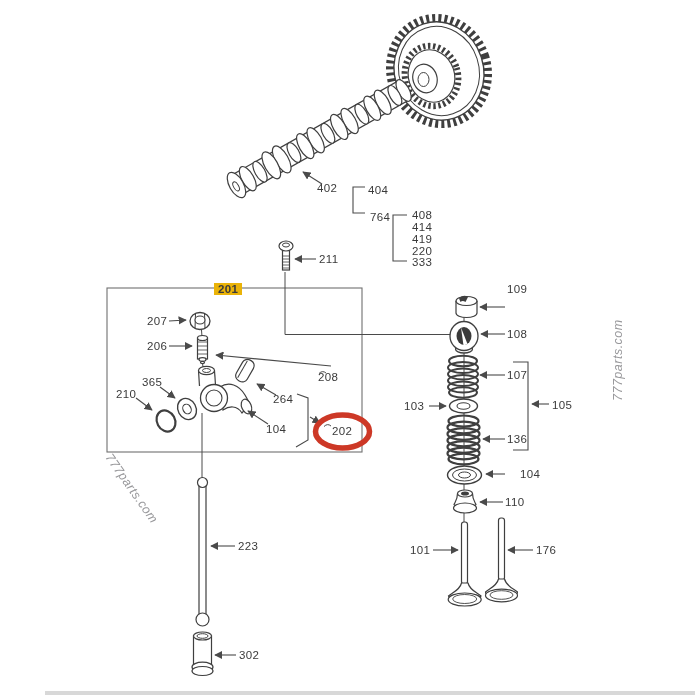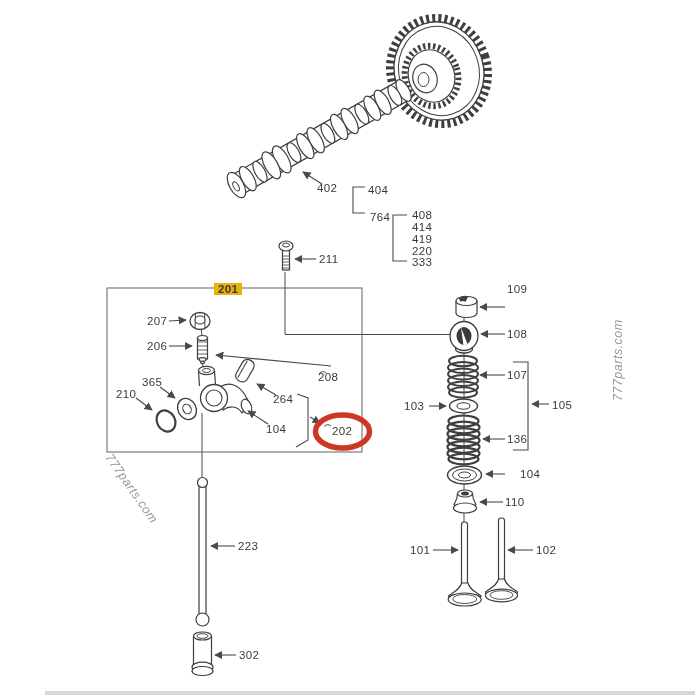--- a/index.html
+++ b/index.html
@@ -261,20 +261,20 @@
   <div class="part-label" style="left:332px;top:425px">202</div>
   <div class="part-label" style="left:507px;top:283px">109</div>
   <div class="part-label" style="left:507px;top:328px">108</div>
   <div class="part-label" style="left:507px;top:369px">107</div>
   <div class="part-label" style="left:404px;top:400px">103</div>
   <div class="part-label" style="left:552px;top:399px">105</div>
   <div class="part-label" style="left:507px;top:433px">136</div>
   <div class="part-label" style="left:520px;top:468px">104</div>
   <div class="part-label" style="left:505px;top:496px">110</div>
   <div class="part-label" style="left:410px;top:544px">101</div>
-  <div class="part-label" style="left:536px;top:544px">102</div>
+  <div class="part-label" style="left:536px;top:544px">176</div>
   <div class="part-label" style="left:238px;top:540px">223</div>
   <div class="part-label" style="left:239px;top:649px">302</div>
 
   <div class="wm wm-right">777parts.com</div>
   <div class="wm wm-diag">777parts.com</div>
 
 </div>
 
 </body></html>

